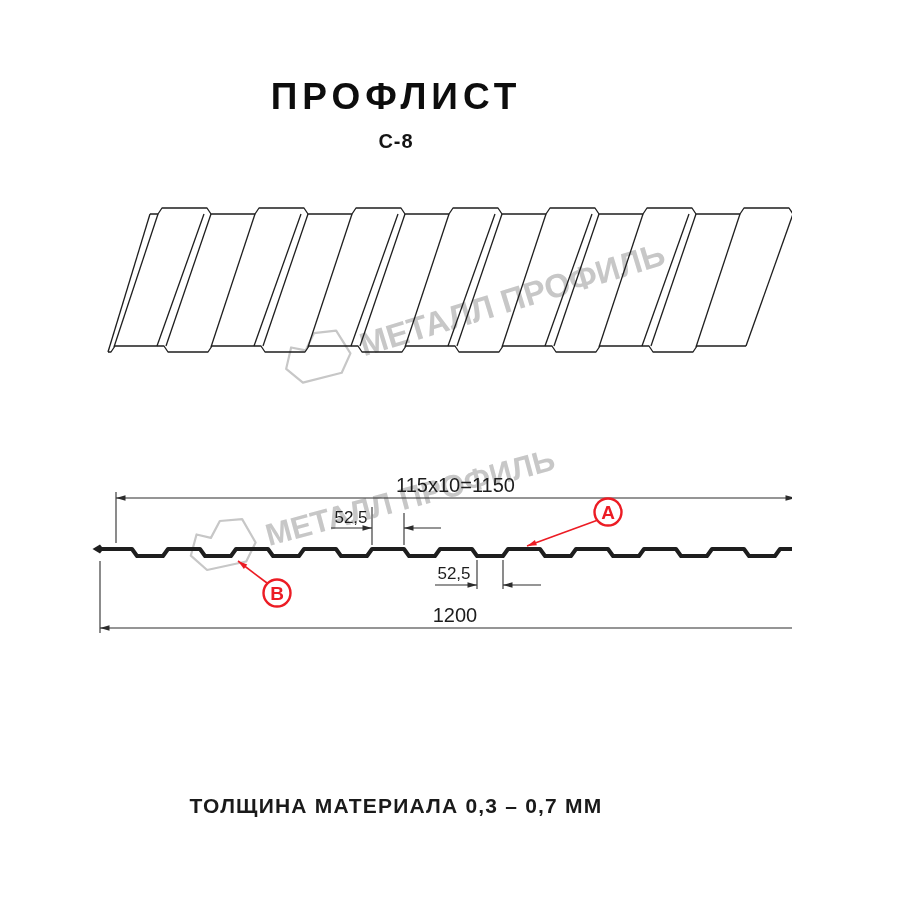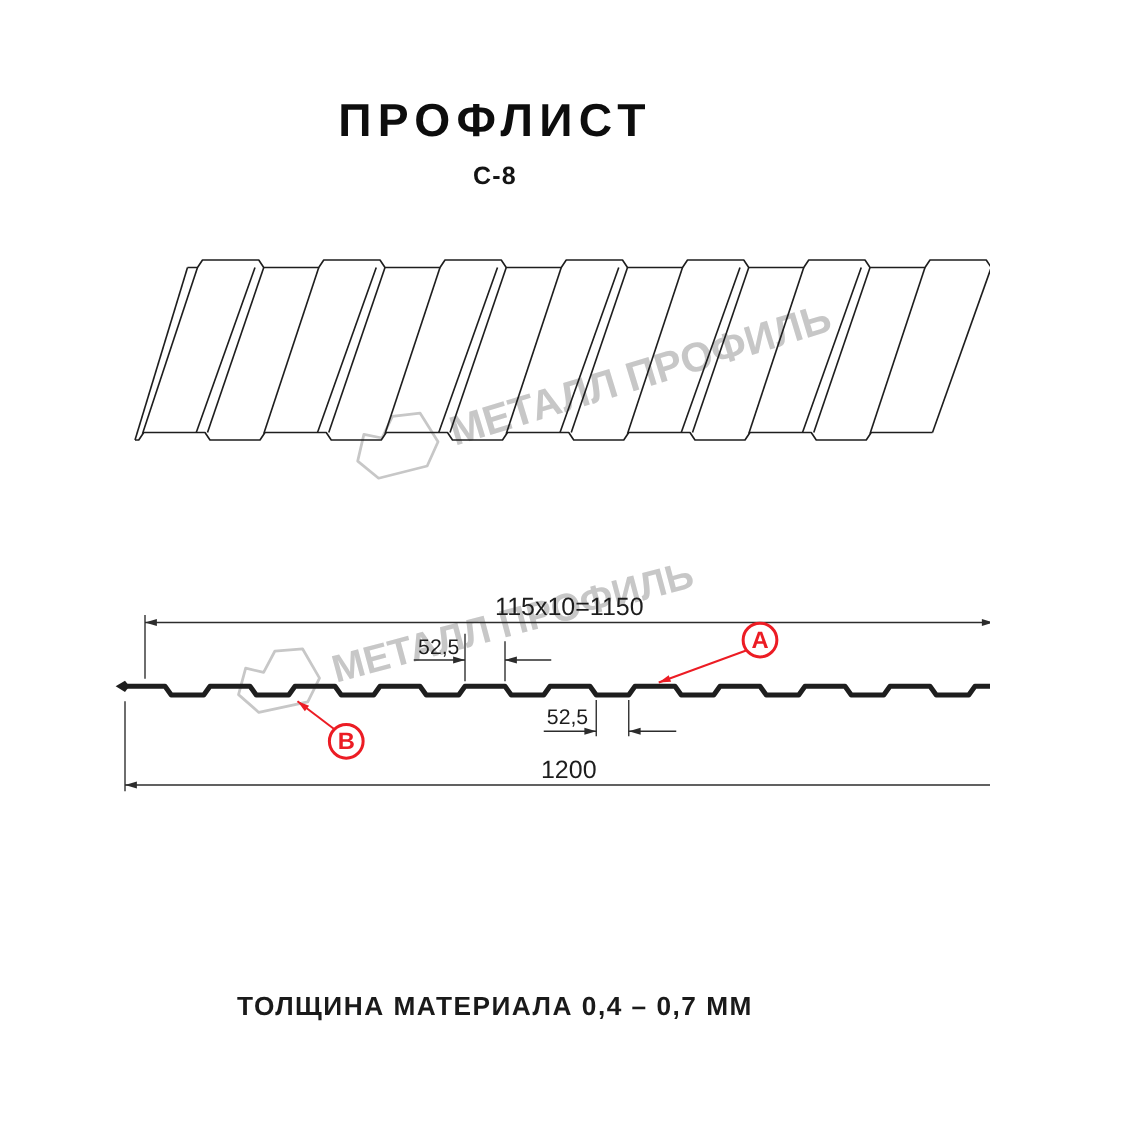--- a/index.html
+++ b/index.html
@@ -96,14 +96,14 @@
         <line x1="598" y1="520" x2="527" y2="546" stroke="#ec1c24" stroke-width="1.6"></line>
         <polygon points="0,0 -9.5,2.8 -9.5,-2.8" fill="#ec1c24" transform="translate(527,546) rotate(159.88741171092454)"></polygon>
         <circle cx="608" cy="512" r="13.5" fill="#ffffff" stroke="#ec1c24" stroke-width="2.4"></circle>
         <text x="608" y="518.5" font-size="19" text-anchor="middle" fill="#ec1c24" font-weight="bold">A</text>
         <line x1="267" y1="583" x2="238" y2="561" stroke="#ec1c24" stroke-width="1.6"></line>
         <polygon points="0,0 -9.5,2.8 -9.5,-2.8" fill="#ec1c24" transform="translate(238,561) rotate(-142.81529354676687)"></polygon>
         <circle cx="277" cy="593" r="13.5" fill="#ffffff" stroke="#ec1c24" stroke-width="2.4"></circle>
         <text x="277" y="599.5" font-size="19" text-anchor="middle" fill="#ec1c24" font-weight="bold">B</text>
       </g>
     </svg>
-  <div class="footer">ТОЛЩИНА МАТЕРИАЛА 0,4 – 0,7 ММ</div>
+  <div class="footer">ТОЛЩИНА МАТЕРИАЛА 0,3 – 0,7 ММ</div>
 </div>
 
 </body></html>

